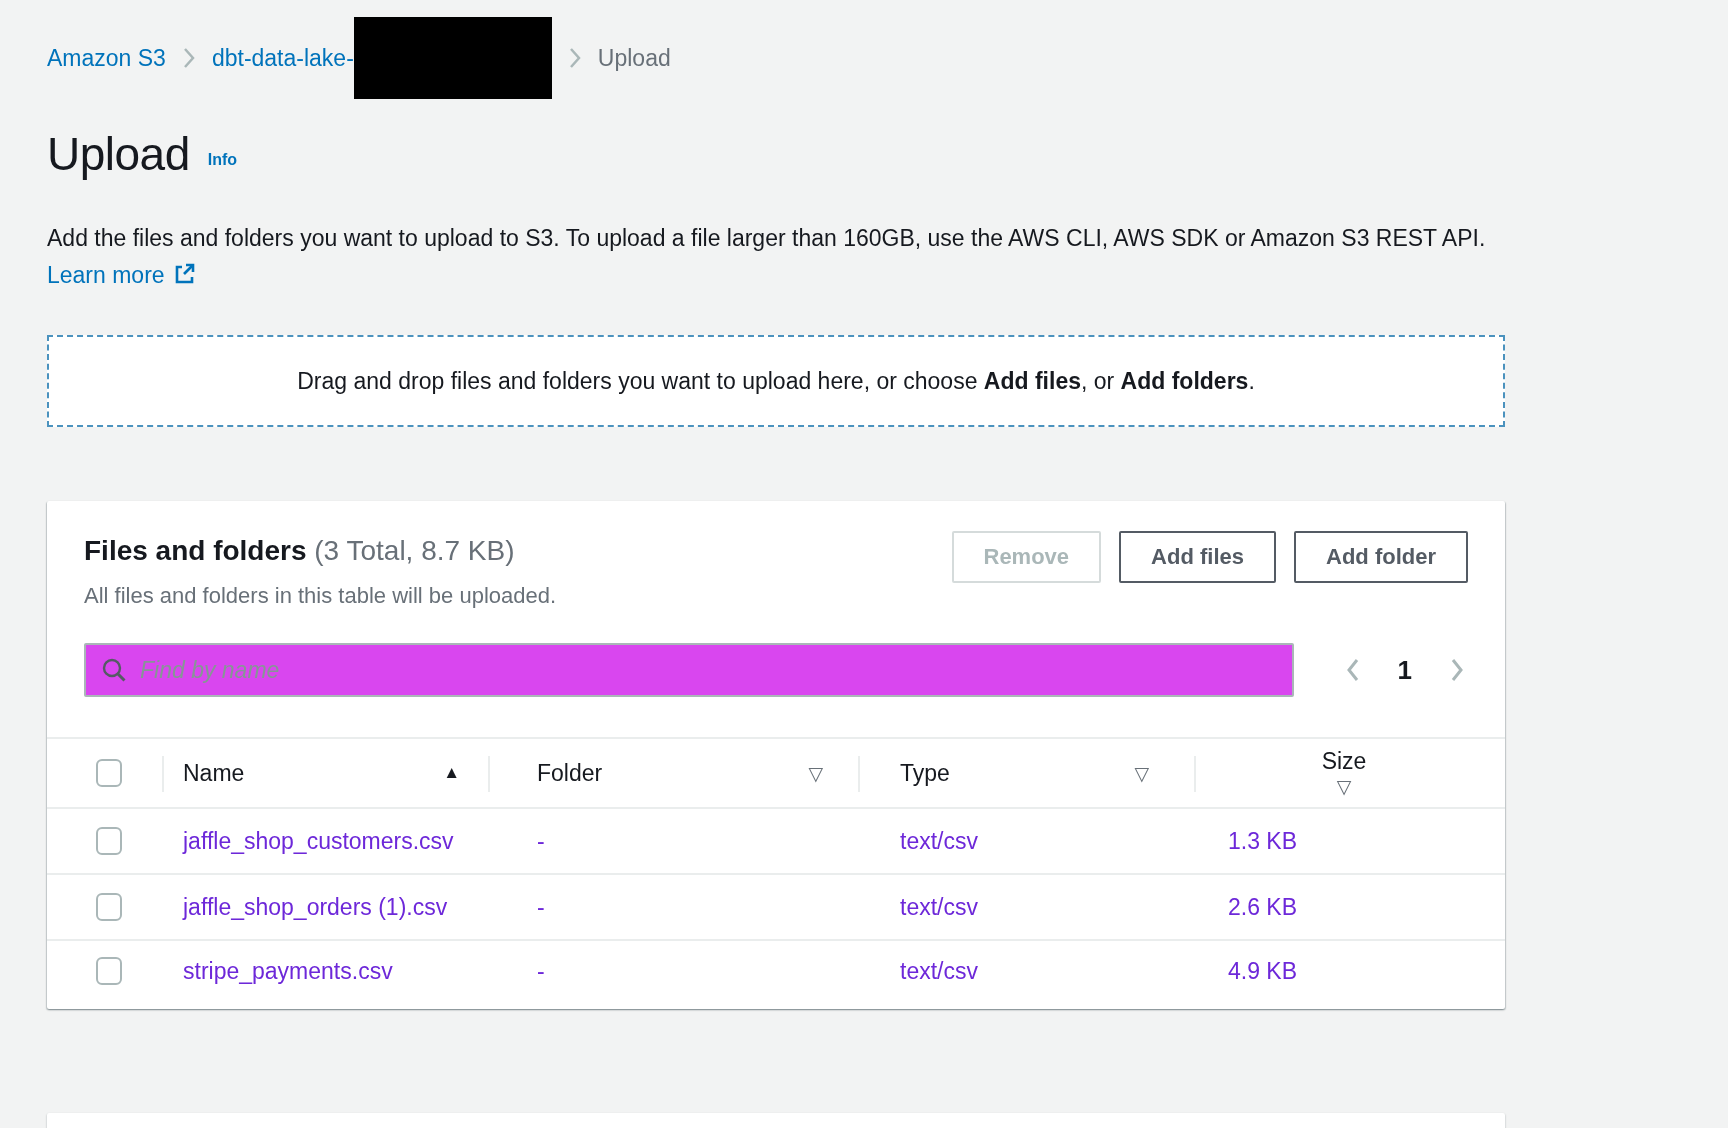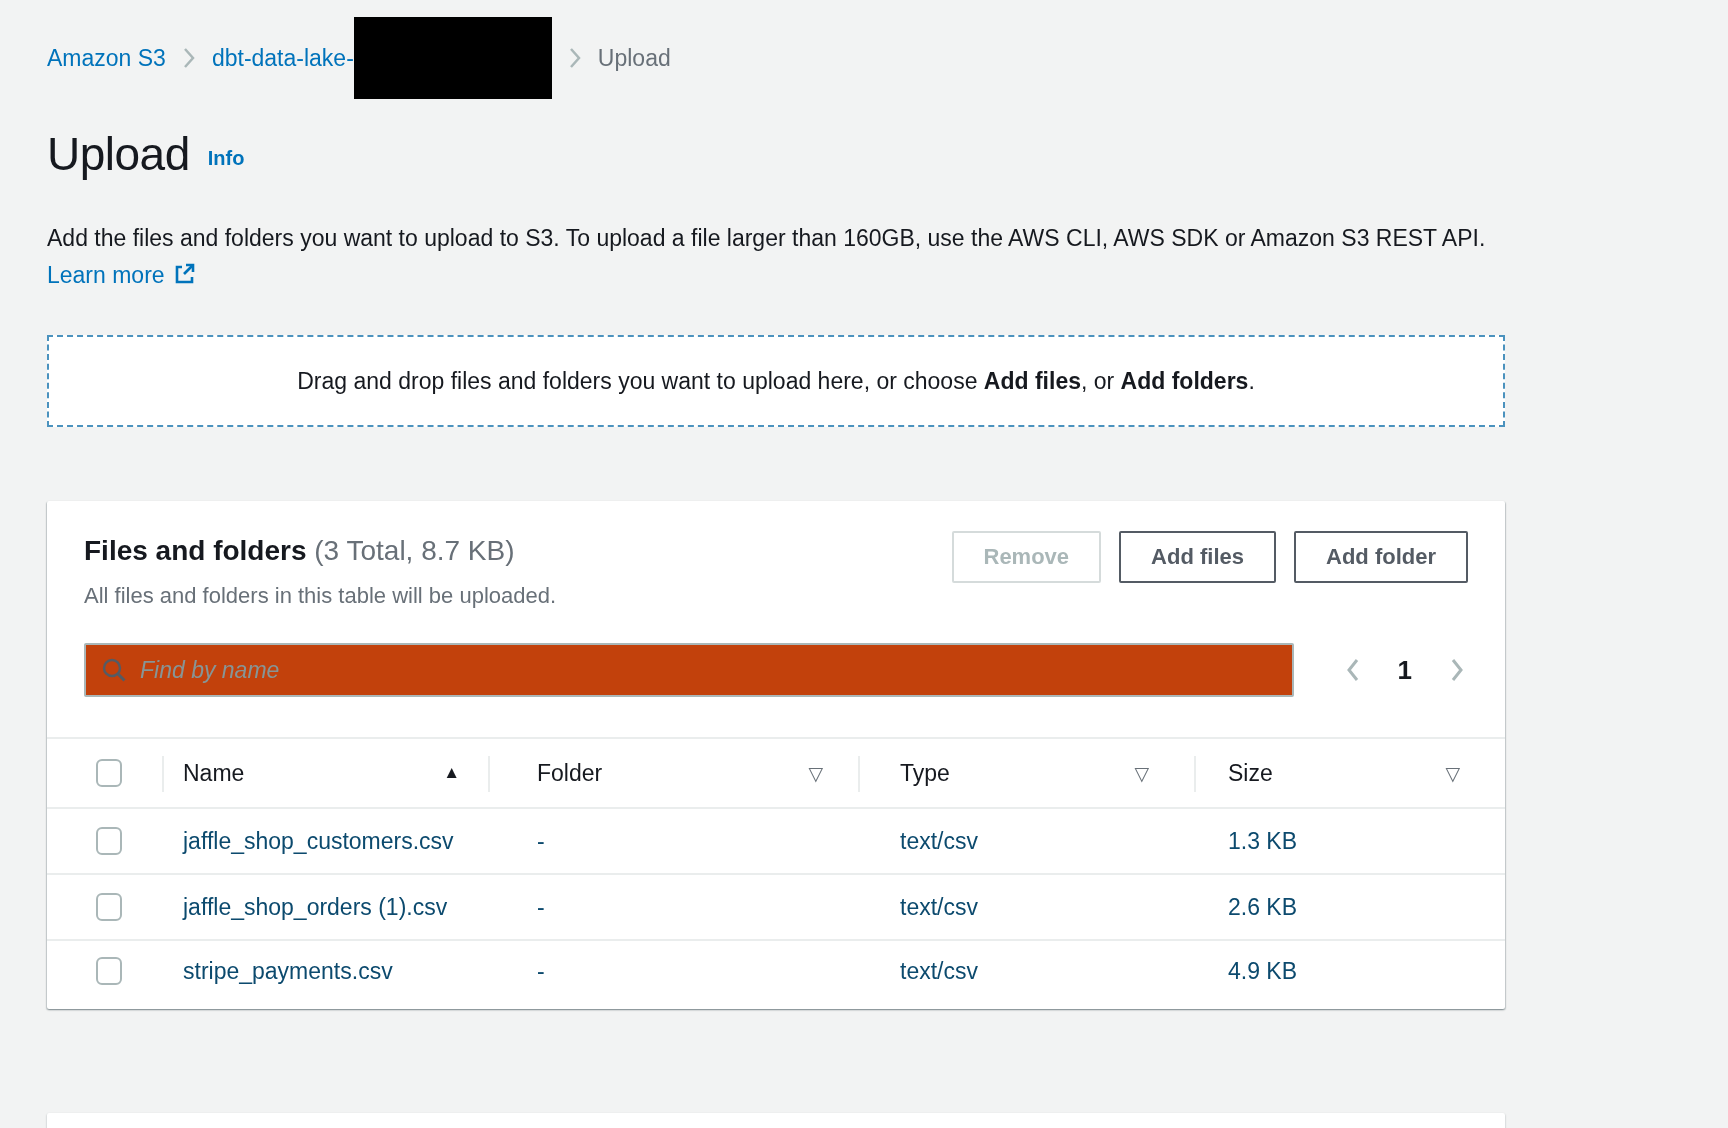--- a/index.html
+++ b/index.html
@@ -17,21 +17,21 @@
   .breadcrumb a { color: #0073bb; text-decoration: none; cursor: pointer; }
   .crumb-sep { display: inline-flex; align-items: center; }
   .crumb-sep svg { stroke: #aab7b8; }
   .crumb-current { color: #687078; }
   .bucket-crumb { display: inline-flex; align-items: center; }
   .redaction { display: inline-block; width: 198px; height: 82px; background: #000; flex: 0 0 auto; }
 
   
   .title-row { margin-top: 54px; }
   .page-title { font-size: 46px; font-weight: 500; letter-spacing: -0.5px; color: #16191f; display: inline; line-height: 56px; }
-  .info-link { font-size: 20px; font-weight: 700; color: #0073bb; text-decoration: none; margin-left: 18px; position: relative; top: -5px; cursor: pointer; text-align: center; }
+  .info-link { font-size: 16px; font-weight: 700; color: #0073bb; text-decoration: none; margin-left: 18px; position: relative; top: -5px; cursor: pointer; text-align: center; }
 
   
   .desc { margin-top: 38px; font-size: 23px; line-height: 37px; max-width: 1448px; color: #16191f; }
   .learn-more { color: #0073bb; text-decoration: none; white-space: nowrap; cursor: pointer; }
   .ext-icon { display: inline-block; vertical-align: -3px; margin-left: 7px; }
 
   
   .dropzone {
     margin-top: 38px; height: 92px; background: #fff;
     border: 2px dashed #4b92be;
@@ -55,21 +55,21 @@
     background: #fff; border: 2px solid #545b64; border-radius: 2px;
     color: #545b64; font-family: inherit; font-size: 22px; font-weight: 700;
     padding: 11px 30px; cursor: pointer; line-height: 26px;
   }
   .btn.disabled { color: #aab7b8; border-color: #d5dbdb; cursor: default; }
 
   
   .toolbar { display: flex; align-items: center; margin-top: 34px; padding: 0 37px; }
   .searchbox {
     flex: 1 1 auto; height: 54px; border: 2px solid #aab7b8; border-radius: 2px;
-    display: flex; align-items: center; padding: 0 14px; background: #c2410c; max-width: 1213px;
+    display: flex; align-items: center; padding: 0 14px; background: #d946ef; max-width: 1213px;
   }
   .searchbox input {
     border: none; outline: none; flex: 1; font-family: inherit;
     font-size: 23px; color: #16191f; background: transparent; margin-left: 12px; height: 100%;
   }
   .searchbox input::placeholder { color: #879596; font-style: italic; opacity: 1; }
   .pagination { display: flex; align-items: center; column-gap: 36px; margin-left: 50px; margin-right: 2px; }
   .page-num { font-size: 26px; font-weight: 700; color: #16191f; cursor: pointer; }
   .pg-btn { background: none; border: none; padding: 0; cursor: pointer; display: flex; align-items: center; }
   .pg-btn svg { stroke: #aab7b8; }
@@ -77,27 +77,27 @@
   
   table { width: 100%; border-collapse: collapse; margin-top: 40px; table-layout: fixed; }
   col.c-check { width: 115px; } col.c-name { width: 326px; } col.c-folder { width: 370px; }
   col.c-type { width: 336px; } col.c-size { width: 311px; }
   thead tr { border-top: 2px solid #eaeded; border-bottom: 2px solid #eaeded; }
   th { height: 70px; text-align: left; font-size: 23px; font-weight: 400; color: #16191f; position: relative; cursor: pointer; }
   th .th-inner { display: flex; align-items: center; justify-content: space-between; }
   th.h-name .th-inner { padding: 0 28px 0 21px; }
   th.h-folder .th-inner { padding: 0 35px 0 49px; }
   th.h-type .th-inner { padding: 0 45px 0 42px; }
-  th.h-size .th-inner { padding: 0 45px 0 34px; }
+  th.h-size .th-inner { padding: 0 45px 0 34px; flex-direction: column; }
   th.divided::before { content: ""; position: absolute; left: 0; top: 17px; height: 36px; width: 2px; background: #eaeded; }
   .sort-asc { font-size: 17px; color: #16191f; }
   .sort-none { font-size: 19px; color: #687078; }
   tbody tr { border-bottom: 2px solid #eaeded; }
   tbody tr:last-child { border-bottom: none; }
-  td { font-size: 23px; color: #0c4a6e; vertical-align: middle; padding-top: 14px; padding-bottom: 14px; line-height: 36px; }
+  td { font-size: 23px; color: #6d28d9; vertical-align: middle; padding-top: 14px; padding-bottom: 14px; line-height: 36px; }
   td.cell-check, th.h-check { padding-left: 49px; }
   td.cell-name { padding-left: 21px; padding-right: 33px; overflow-wrap: anywhere; }
   td.cell-folder { padding-left: 49px; }
   td.cell-type { padding-left: 42px; }
   td.cell-size { padding-left: 34px; }
   tbody td.cell-name { min-height: 96px; }
   tbody tr.single td { padding-top: 12px; padding-bottom: 16px; }
 
   .checkbox {
     width: 26px; height: 28px; border: 2.5px solid #aab7b8; border-radius: 6px;

